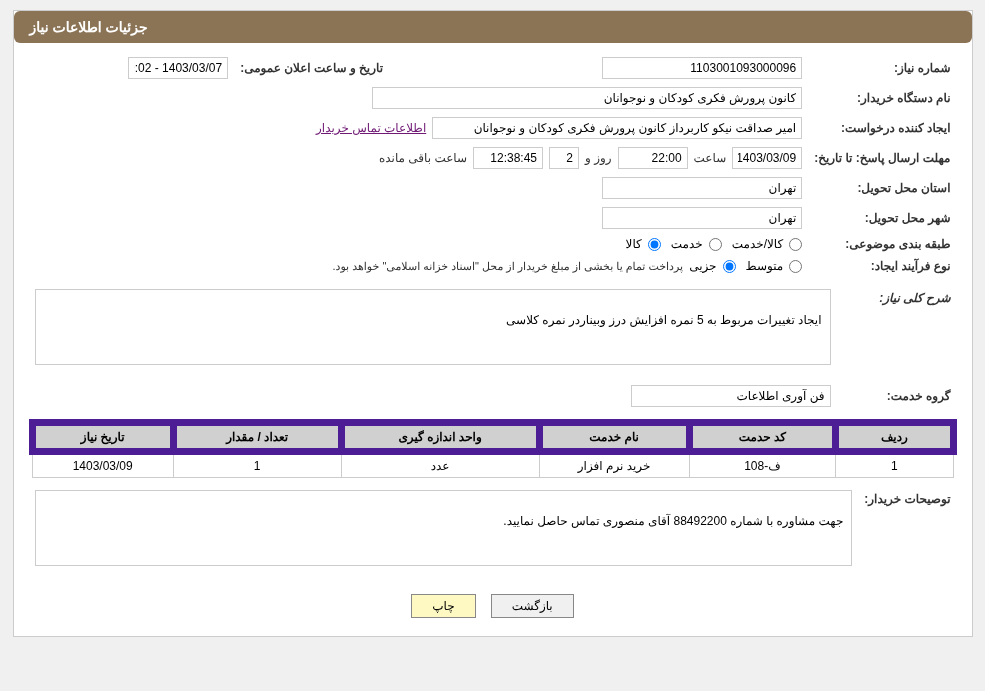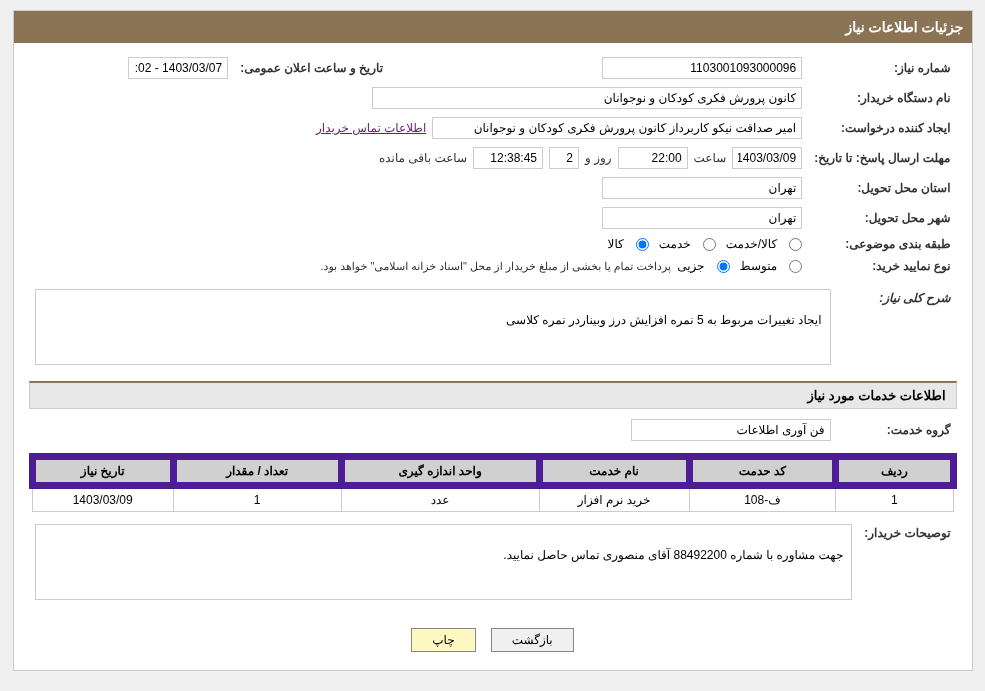--- a/index.html
+++ b/index.html
@@ -12,24 +12,25 @@
     }
     .main-container {
       background: #fff;
       border: 1px solid #ccc;
       max-width: 960px;
       margin: 0 auto;
     }
     .header-bar {
       background: #8B7355;
       color: #fff;
-      text-align: right;
-      padding: 8px 8px;
+      text-align: left;
+      padding: 8px 16px;
       font-size: 14px;
       font-weight: bold;
+      border-radius: 6px;
     }
     .content {
       padding: 10px 15px;
     }
     .form-table {
       width: 100%;
       border-collapse: collapse;
       margin-bottom: 8px;
     }
     .form-table td {
@@ -104,21 +105,21 @@
       background: #f9f9f9;
     }
     .radio-group {
       display: flex;
       align-items: center;
       gap: 10px;
     }
     .radio-item {
       display: flex;
       align-items: center;
-      gap: 12px;
+      gap: 6px;
     }
     .btn-row {
       display: flex;
       justify-content: center;
       gap: 15px;
       padding: 12px 0 8px 0;
     }
     .btn {
       padding: 4px 20px;
       font-family: Tahoma, Arial, sans-serif;
@@ -224,21 +225,21 @@
               <span>خدمت</span>
             </div>
             <div class="radio-item">
               <input type="radio" name="category" checked="" style="">
               <span>کالا</span>
             </div>
           </div>
         </td>
       </tr>
       <tr>
-        <td class="label-cell">نوع نمایید خرید:</td>
+        <td class="label-cell">نوع فرآیند ایجاد:</td>
         <td colspan="4">
           <div class="row-flex">
             <div class="radio-group">
               <div class="radio-item">
                 <input type="radio" name="purchase_type" style="">
                 <span>متوسط</span>
               </div>
               <div class="radio-item">
                 <input type="radio" name="purchase_type" checked="" style="">
                 <span>جزیی</span>
@@ -260,21 +261,20 @@
             <div class="group-box">
               <span>ایجاد تغییرات مربوط به 5 نمره افزایش درز وبیناردر نمره کلاسی</span>
               <br><br>
             </div>
           </td>
         </tr>
       </tbody>
         </table>
     </div>
 
-    <div class="section-header">اطلاعات خدمات مورد نیاز</div>
 
     <table class="form-table">
       <tbody>
           <tr>
         <td class="label-cell">گروه خدمت:</td>
         <td>
           <input class="value-input medium-input" type="text" readonly="" value="فن آوری اطلاعات" style="">
         </td>
       </tr>
     </tbody>

